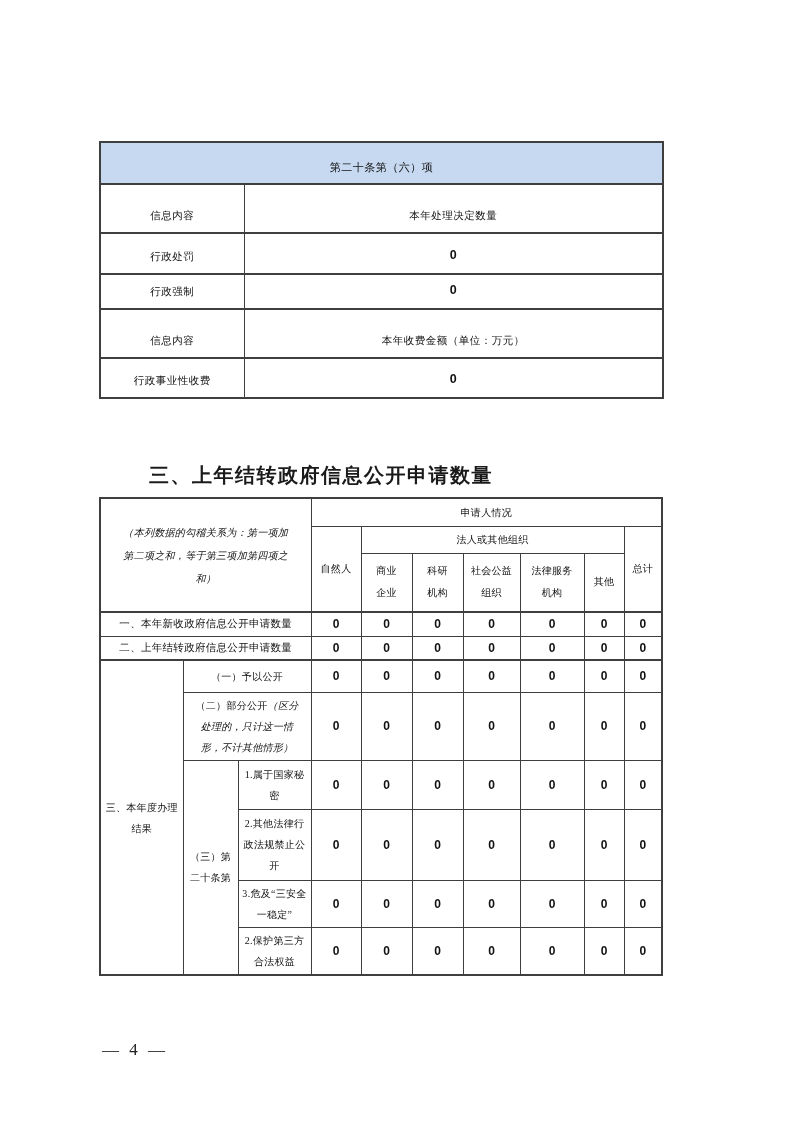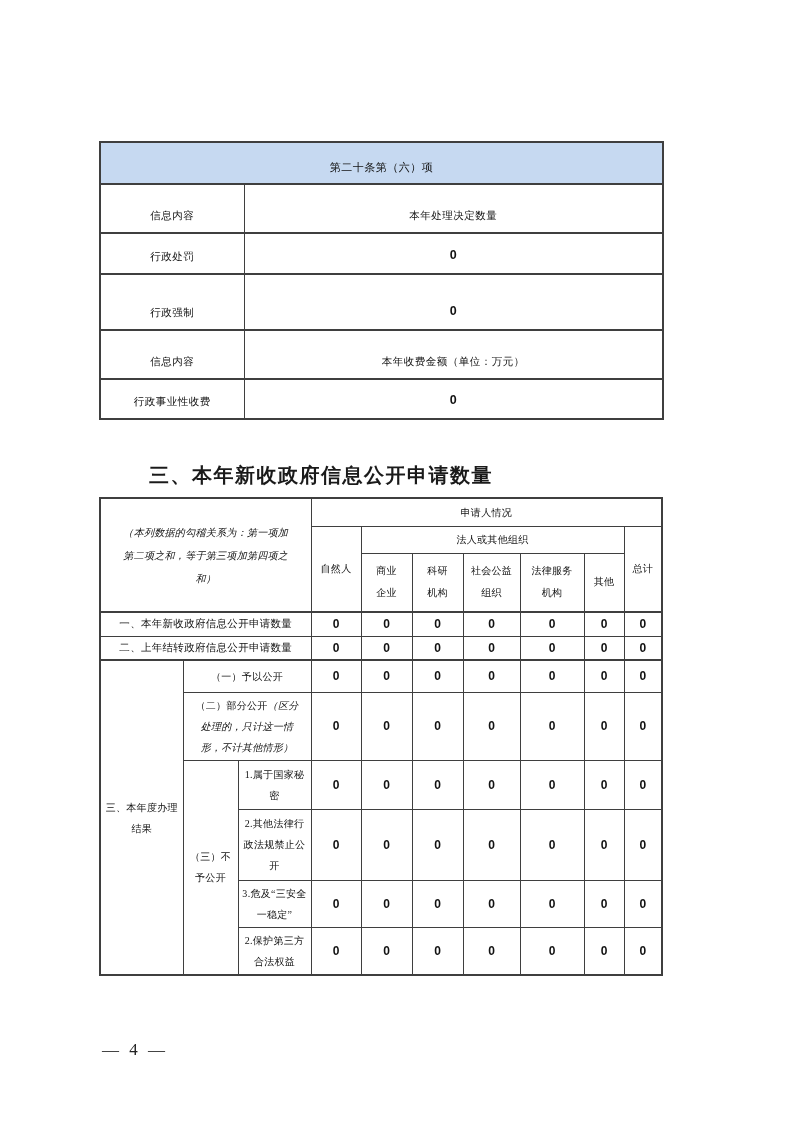--- a/index.html
+++ b/index.html
@@ -70,36 +70,36 @@
       <td colspan="2" class="blue">第二十条第（六）项</td>
     </tr>
     <tr style="height:49px">
       <td>信息内容</td>
       <td>本年处理决定数量</td>
     </tr>
     <tr style="height:41px">
       <td>行政处罚</td>
       <td class="val">0</td>
     </tr>
-    <tr style="height:56px">
+    <tr style="height:35px">
       <td>行政强制</td>
       <td class="val">0</td>
     </tr>
     <tr style="height:49px">
       <td>信息内容</td>
       <td>本年收费金额（单位：万元）</td>
     </tr>
     <tr style="height:40px">
       <td>行政事业性收费</td>
       <td class="val">0</td>
     </tr>
   </tbody>
     </table>
 
-  <div class="heading">三、本年新收政府信息公开申请数量</div>
+  <div class="heading">三、上年结转政府信息公开申请数量</div>
 
   <table class="t3">
     <colgroup>
       <col style="width:83px">
         <col style="width:55px">
         <col style="width:73px">
       <col style="width:50px">
         <col style="width:51px">
         <col style="width:51px">
       <col style="width:57px">
@@ -171,21 +171,21 @@
       <td class="v0">0</td>
       <td class="v0">0</td>
       <td class="v0">0</td>
       <td class="v0">0</td>
       <td class="v0">0</td>
       <td class="v0">0</td>
       <td class="v0">0</td>
     </tr>
 
     <tr style="height:49px">
-      <td rowspan="4">（三）不予公开</td>
+      <td rowspan="4">（三）第二十条第</td>
       <td>1.属于国家秘密</td>
       <td class="v0">0</td>
       <td class="v0">0</td>
       <td class="v0">0</td>
       <td class="v0">0</td>
       <td class="v0">0</td>
       <td class="v0">0</td>
       <td class="v0">0</td>
     </tr>
 

